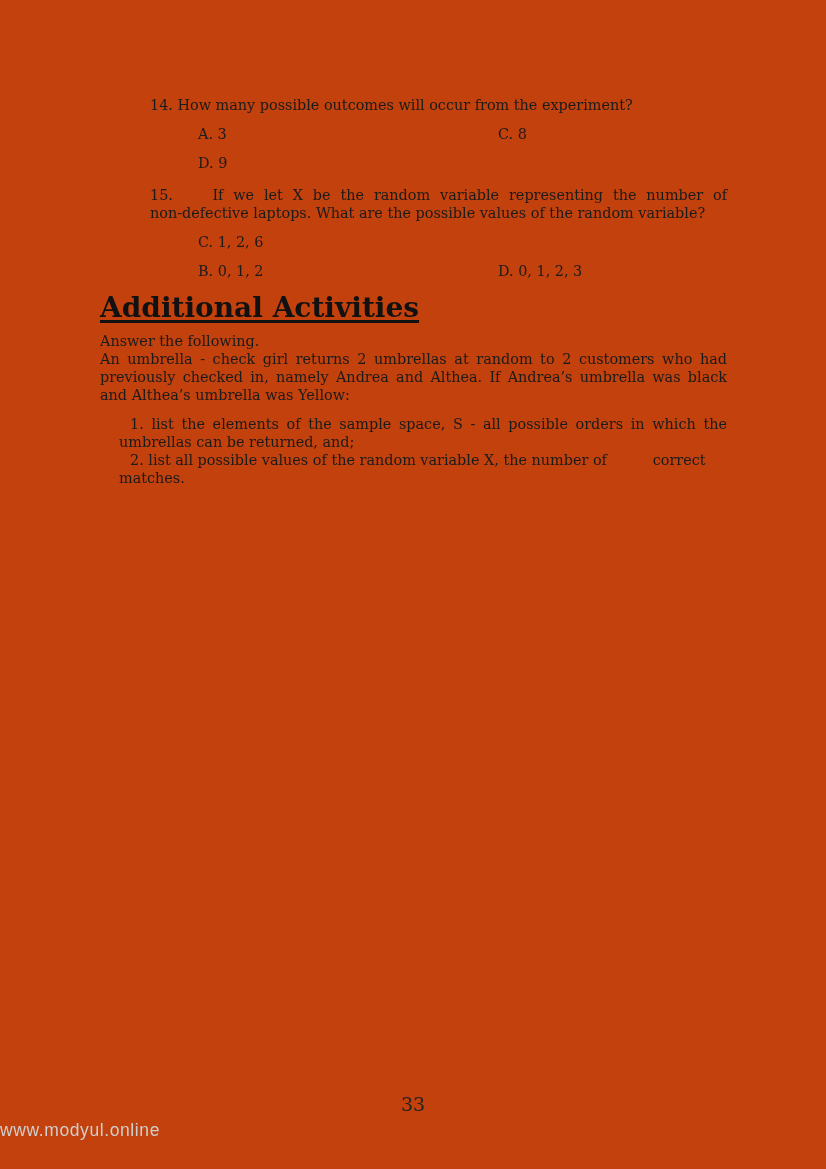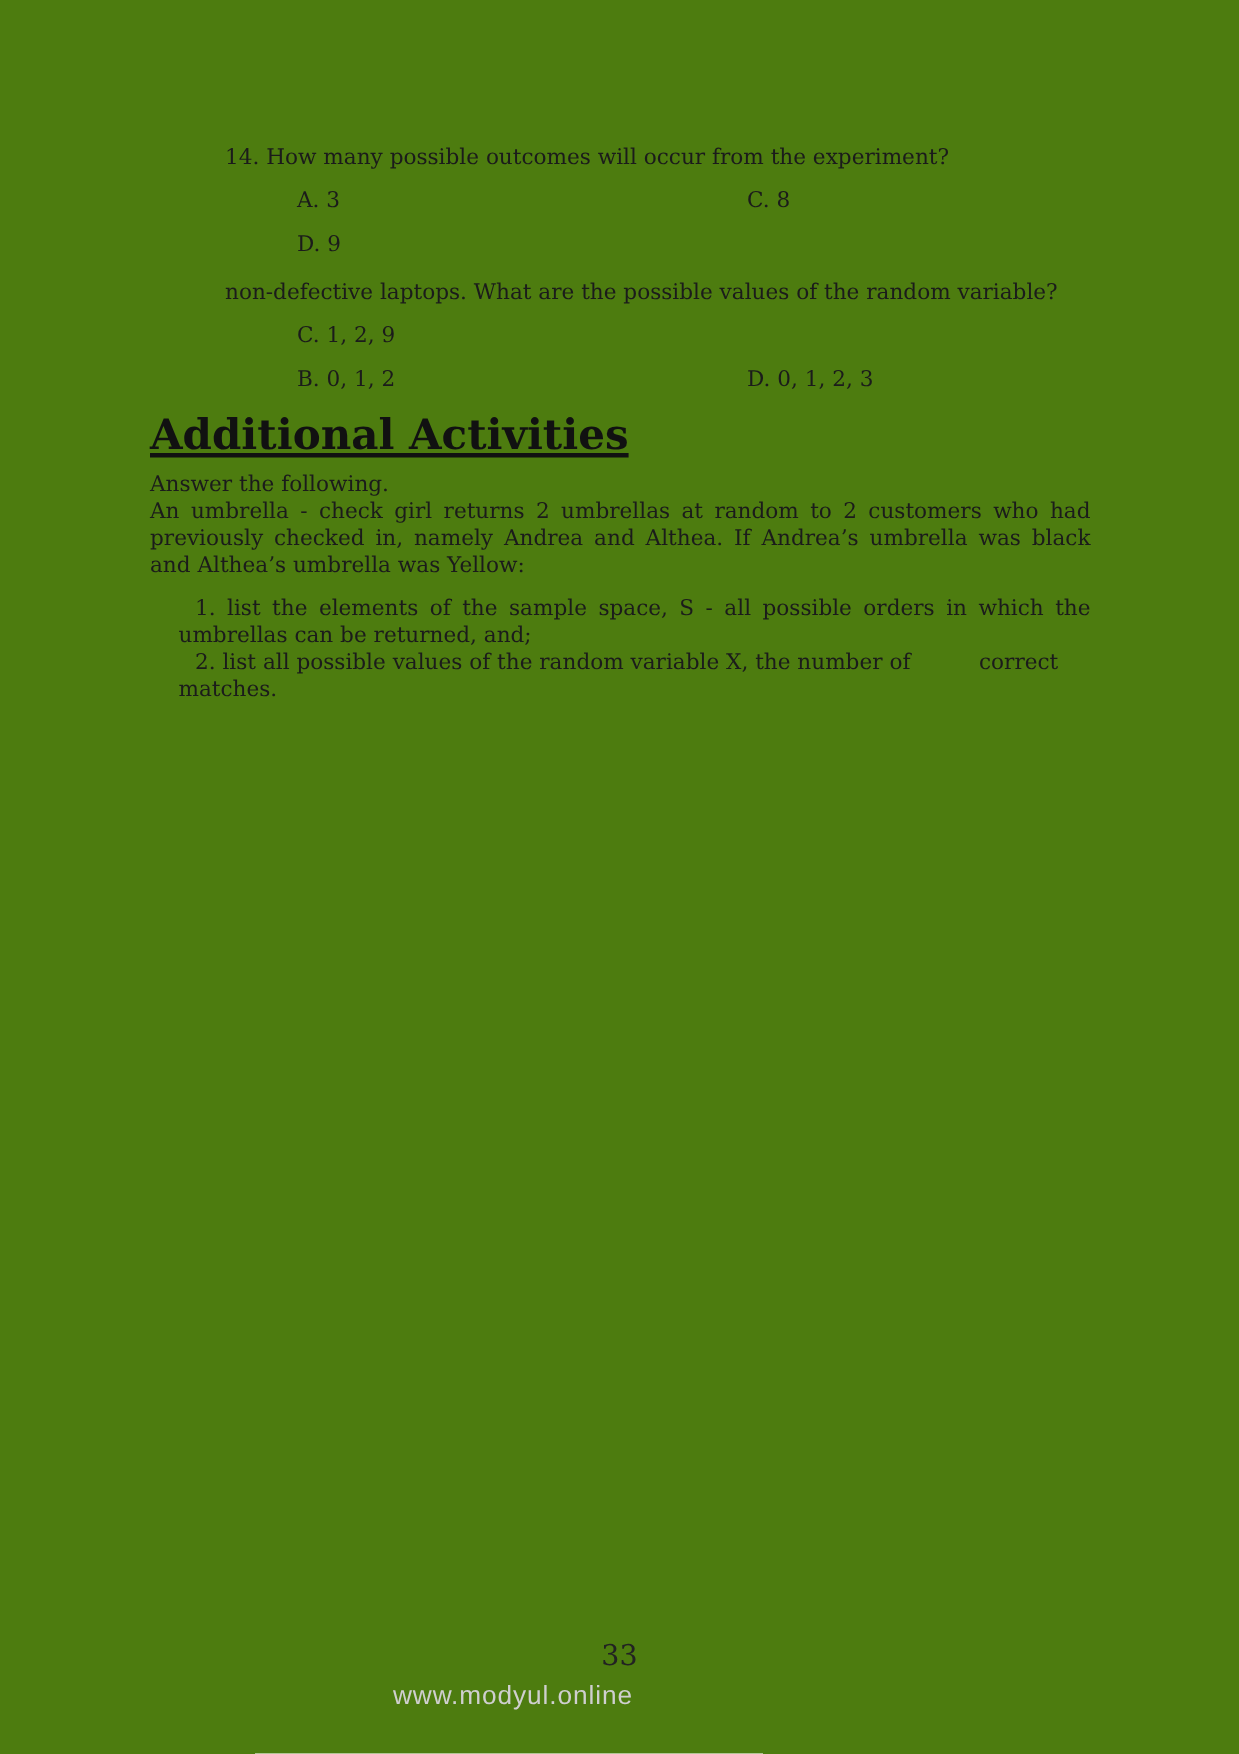--- a/index.html
+++ b/index.html
@@ -1,20 +1,20 @@
 <!DOCTYPE html>
 <html><head>
 <meta charset="utf-8">
 <style>
   html, body { margin: 0; padding: 0; background: #ffffff; }
   .page {
     position: relative;
     width: 826px;
     height: 1169px;
-    background: #4d7c0f;
+    background: #c2410c;
     box-sizing: border-box;
     padding: 96px 99px 12px 100px;
     font-family: "DejaVu Serif", "Liberation Serif", serif;
     font-size: 14.4px;
     line-height: 18px;
     color: #1b1b1b;
     overflow: hidden;
   }
   .q-block { margin: 0; }
   .q14-line { margin-left: 50px; }
@@ -50,21 +50,21 @@
     text-align: center;
     font-size: 19px;
     line-height: 18px;
     color: #222222;
   }
   .watermark {
     position: absolute;
     top: 1119px;
     left: 0;
     width: 684px;
-    text-align: center;
+    text-align: left;
     font-family: "Liberation Sans", sans-serif;
     font-size: 17.5px;
     line-height: 22px;
     letter-spacing: 0.6px;
     color: #cfcfcf;
   }
 </style>
 </head>
 <body>
 
@@ -77,24 +77,25 @@
         <span class="col1">A. 3</span>
         <span>C. 8</span>
       </div>
       <div class="opt-row">
         <span>D. 9</span>
       </div>
     </div>
   </div>
 
   <div class="q-block q15">
+    <div class="qline jline">15.&nbsp;&nbsp;&nbsp; If we let X be the random variable representing the number of</div>
     <div class="qline">non-defective laptops. What are the possible values of the random variable?</div>
     <div class="options">
       <div class="opt-row">
-        <span>C. 1, 2, 9</span>
+        <span>C. 1, 2, 6</span>
       </div>
       <div class="opt-row">
         <span class="col1">B. 0, 1, 2</span>
         <span>D. 0, 1, 2, 3</span>
       </div>
     </div>
   </div>
 
   <h1 class="heading"><span>Additional Activities</span></h1>
 

